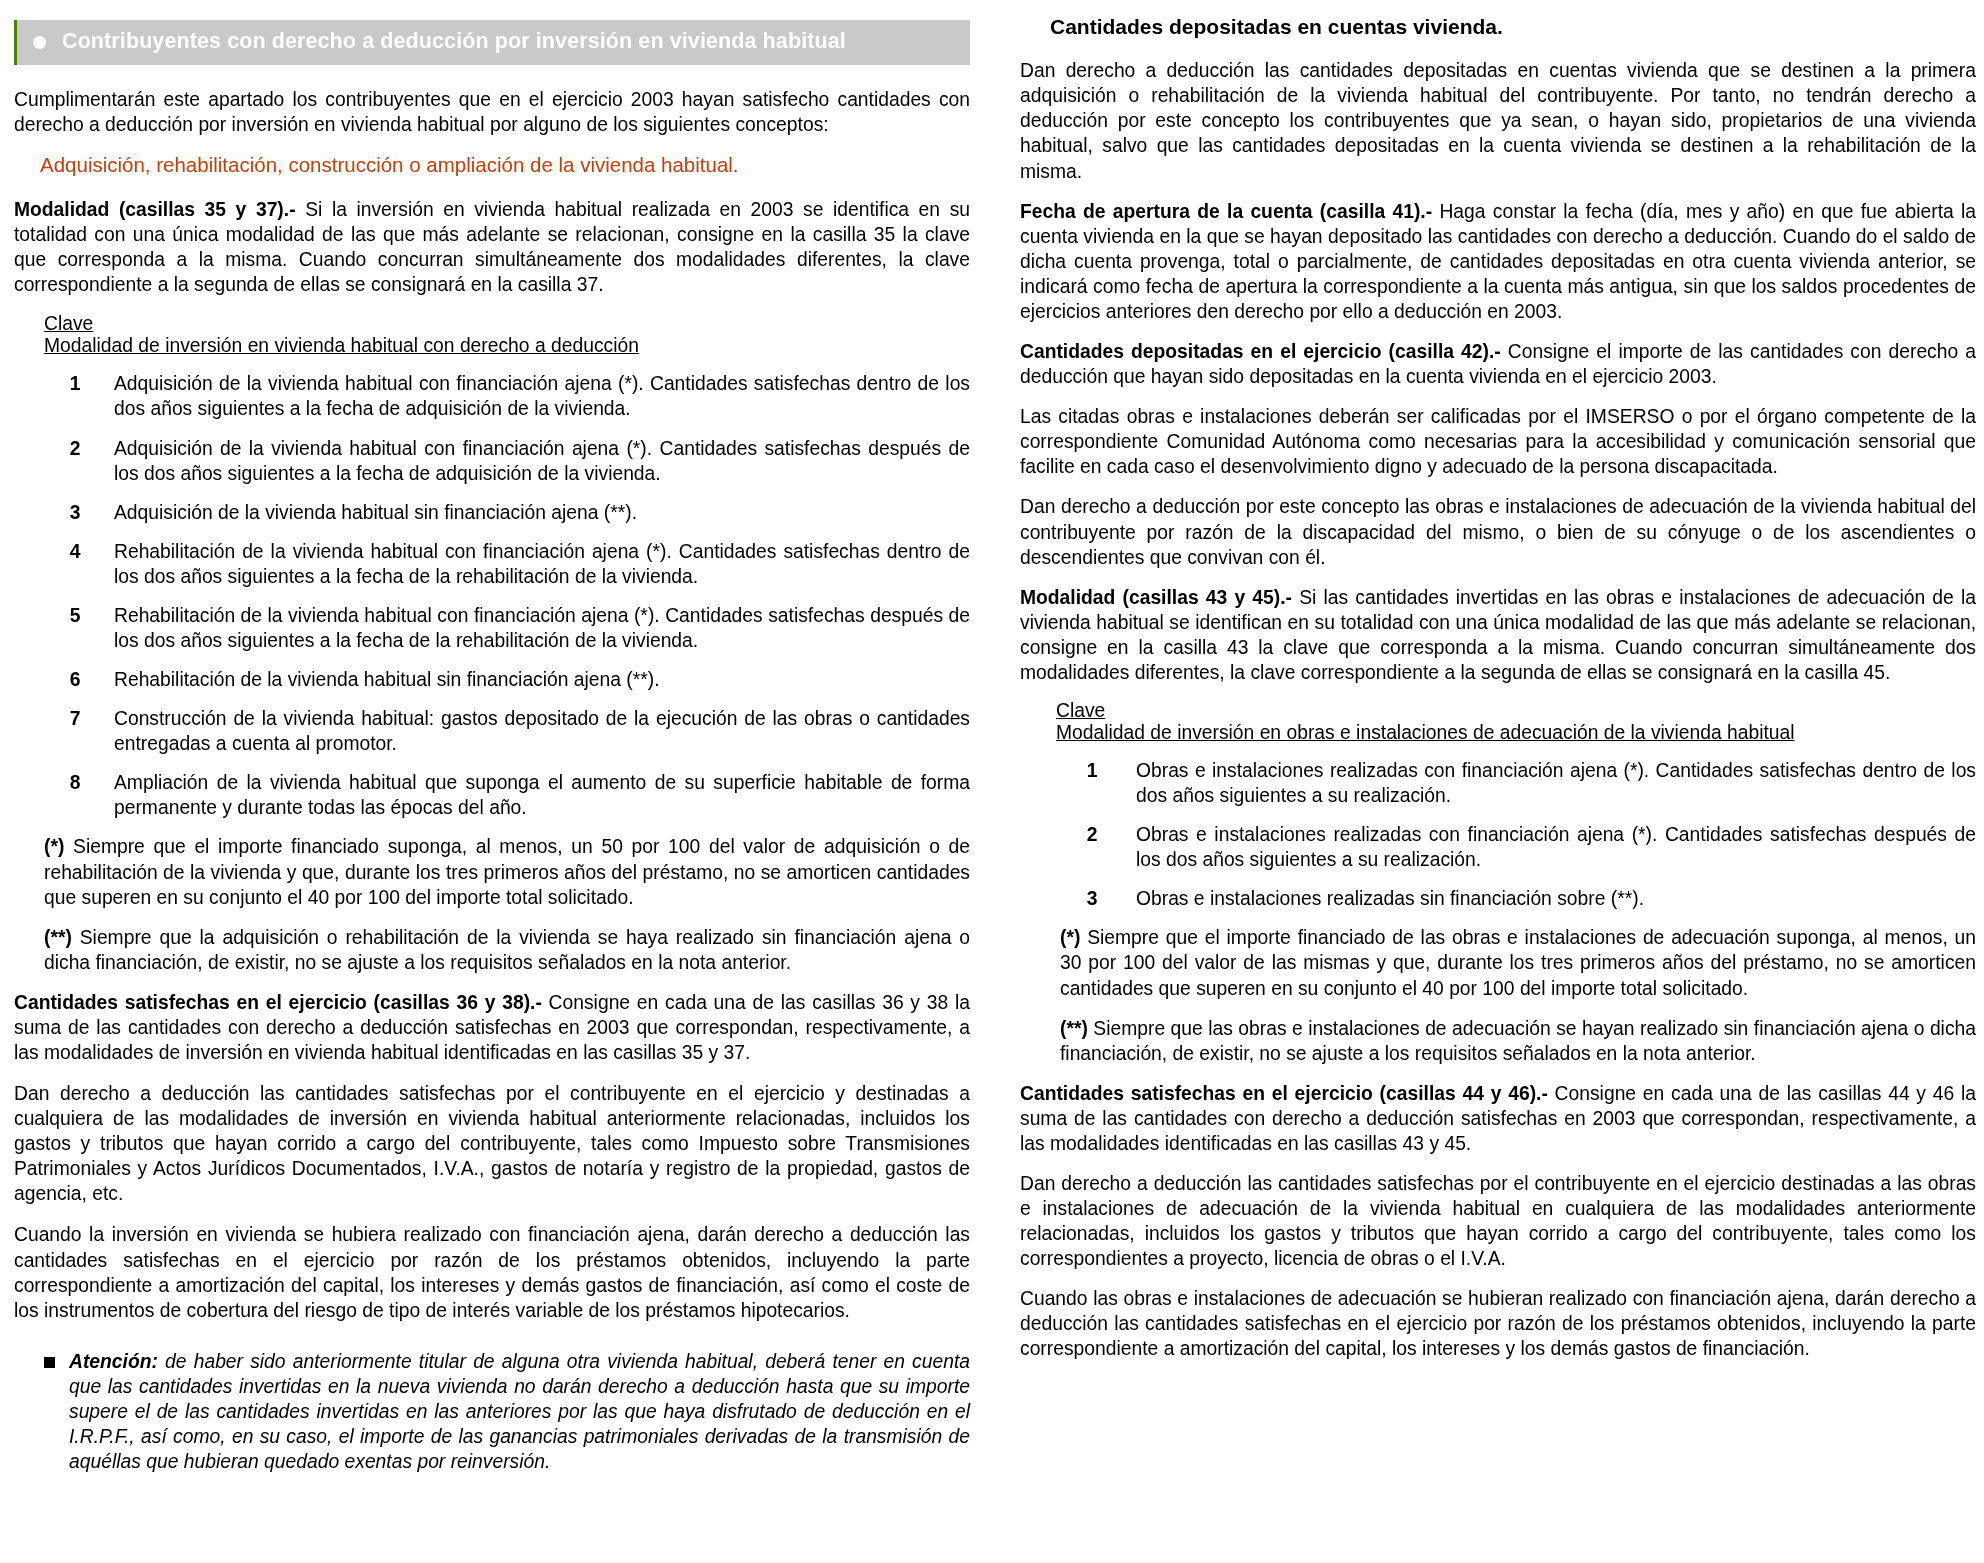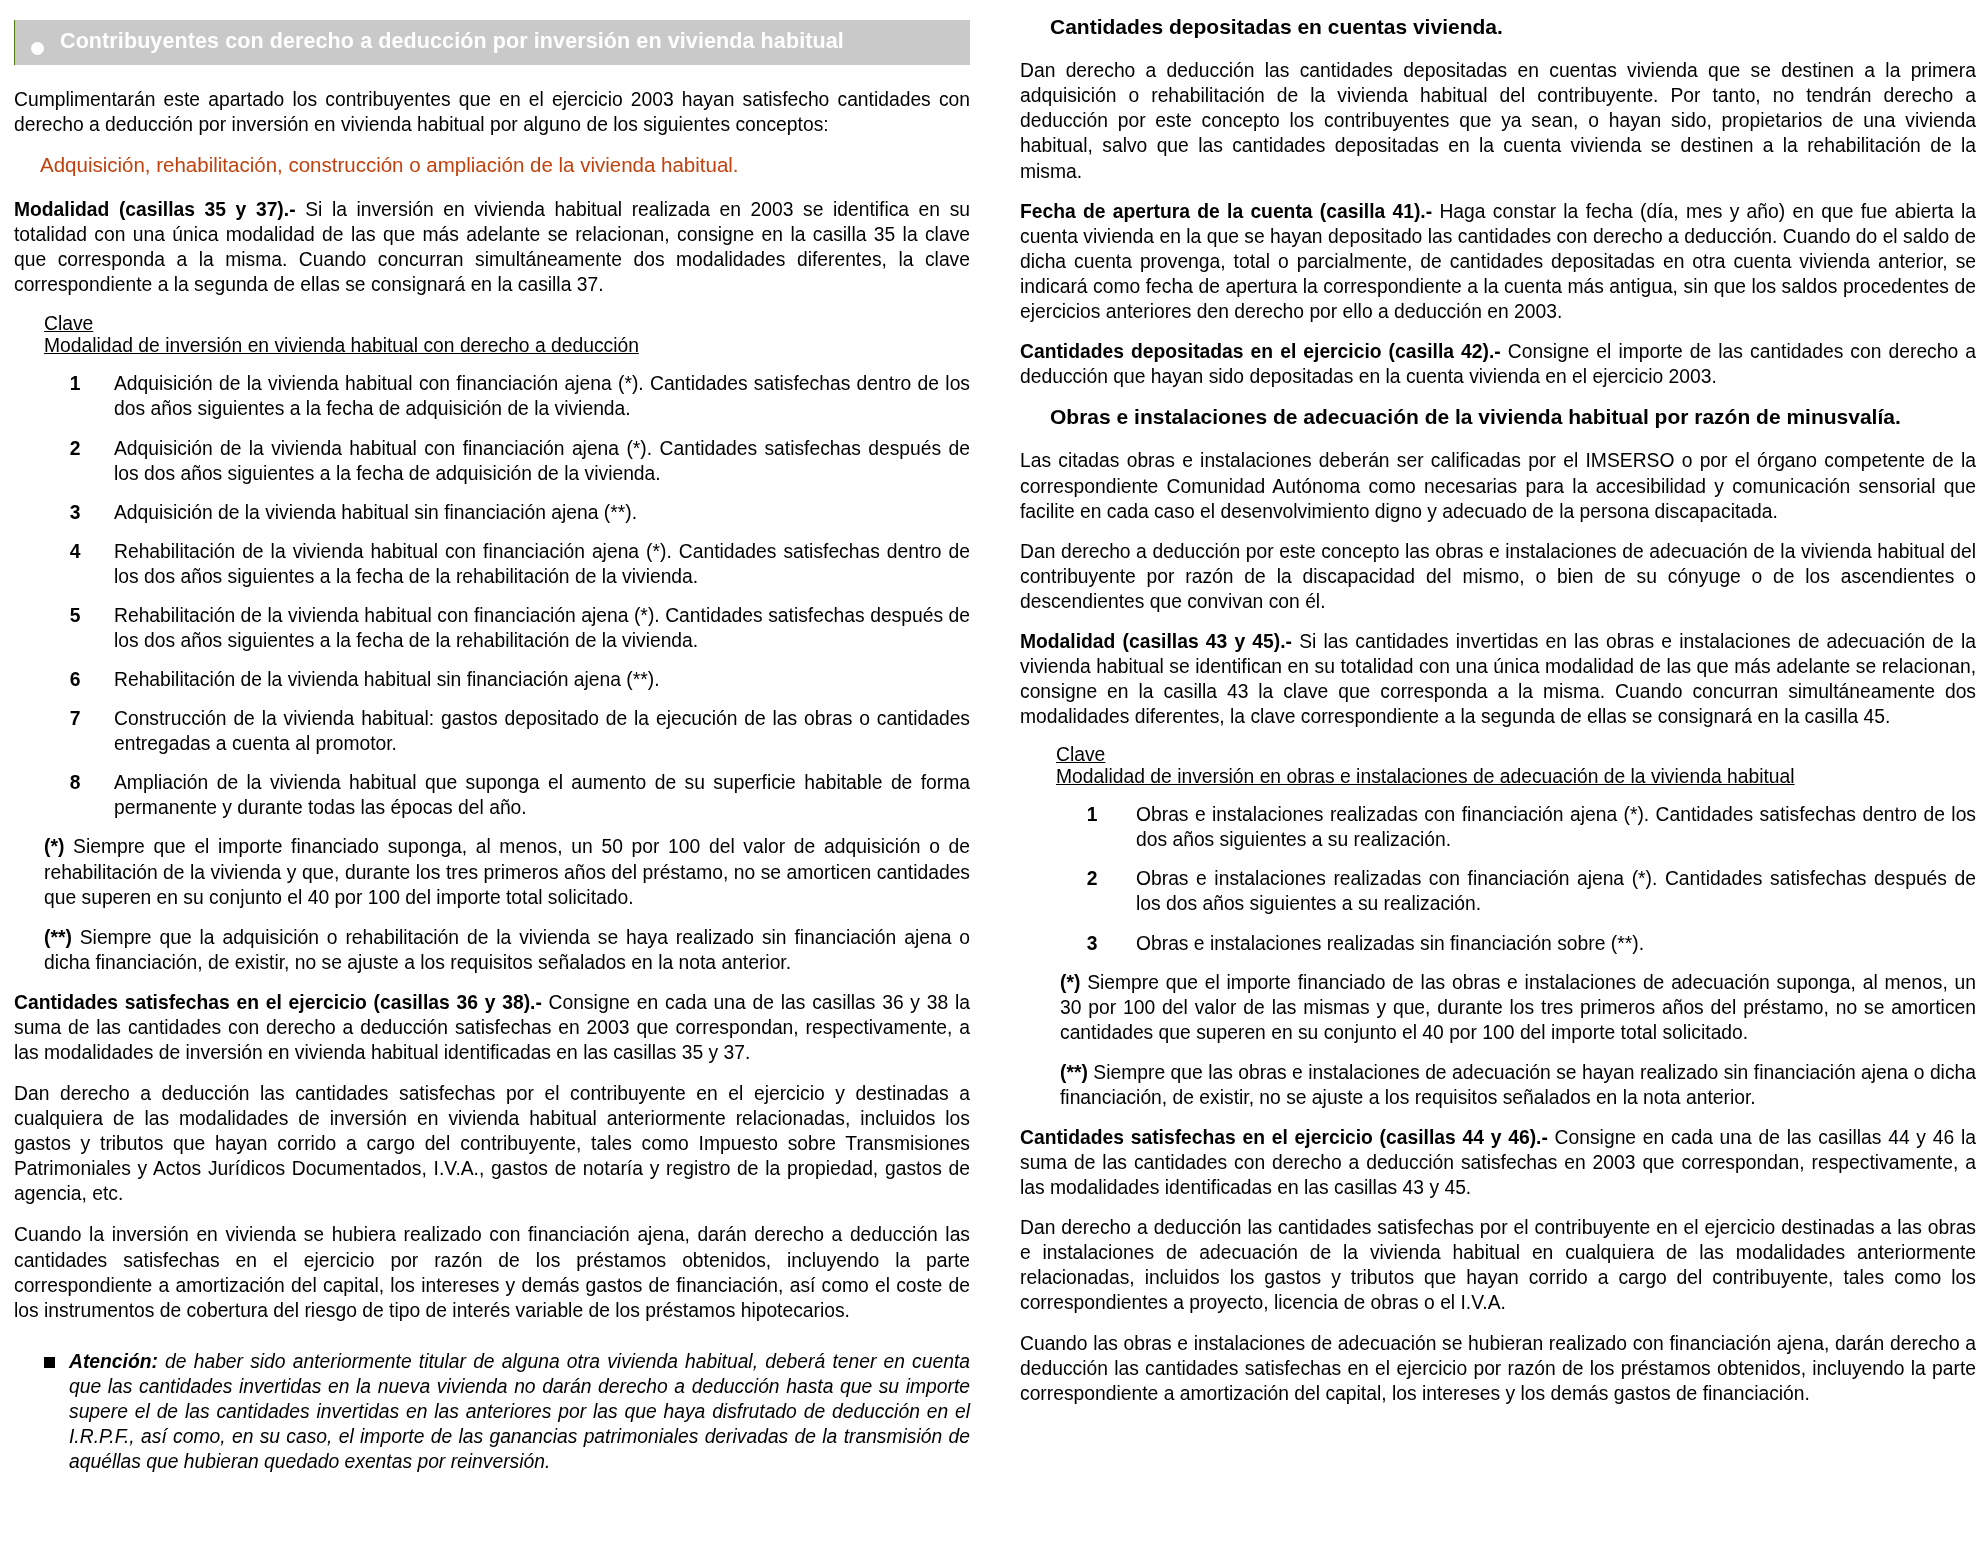--- a/index.html
+++ b/index.html
@@ -33,23 +33,23 @@
   }
   .col-right {
     width: 984px;
     box-sizing: border-box;
     padding: 4px 8px 0 20px;
   }
 
   
   .section-bar {
     display: flex;
-    align-items: flex-end;
+    align-items: flex-start;
     background: #c9c9c9;
-    border-left: 1px solid #4d7c0f;
+    border-left: 3px solid #4d7c0f;
     padding: 8px 10px 10px 10px;
     box-sizing: border-box;
     margin-bottom: 22px;
   }
   .section-bar .bullet {
     flex: 0 0 auto;
     width: 13px;
     height: 13px;
     border-radius: 50%;
     background: #ffffff;
@@ -239,21 +239,20 @@
 
       <h2 class="sub">Cantidades depositadas en cuentas vivienda.</h2>
 
       <p class="body">Dan derecho a deducción las cantidades depositadas en cuentas vivienda que se destinen a la primera adquisición o rehabilitación de la vivienda habitual del contribuyente. Por tanto, no tendrán derecho a deducción por este concepto los contribuyentes que ya sean, o hayan sido, propietarios de una vivienda habitual, salvo que las cantidades depositadas en la cuenta vivienda se destinen a la rehabilitación de la misma.</p>
 
 
       <p class="body"><b>Fecha de apertura de la cuenta (casilla 41).-</b><span> Haga constar la fecha (día, mes y año) en que fue abierta la cuenta vivienda en la que se hayan depositado las cantidades con derecho a deducción. Cuando do el saldo de dicha cuenta provenga, total o parcialmente, de cantidades depositadas en otra cuenta vivienda anterior, se indicará como fecha de apertura la correspondiente a la cuenta más antigua, sin que los saldos procedentes de ejercicios anteriores den derecho por ello a deducción en 2003.</span></p>
 
       <p class="body"><b>Cantidades depositadas en el ejercicio (casilla 42).-</b><span> Consigne el importe de las cantidades con derecho a deducción que hayan sido depositadas en la cuenta vivienda en el ejercicio 2003.</span></p>
 
-      <h2 class="sub indented">Obras e instalaciones de adecuación de la vivienda habitual por razón de minusvalía.</h2>
 
       <p class="body">Las citadas obras e instalaciones deberán ser calificadas por el IMSERSO o por el órgano competente de la correspondiente Comunidad Autónoma como necesarias para la accesibilidad y comunicación sensorial que facilite en cada caso el desenvolvimiento digno y adecuado de la persona discapacitada.</p>
 
       <p class="body">Dan derecho a deducción por este concepto las obras e instalaciones de adecuación de la vivienda habitual del contribuyente por razón de la discapacidad del mismo, o bien de su cónyuge o de los ascendientes o descendientes que convivan con él.</p>
 
       <p class="body"><b>Modalidad (casillas 43 y 45).-</b><span> Si las cantidades invertidas en las obras e instalaciones de adecuación de la vivienda habitual se identifican en su totalidad con una única modalidad de las que más adelante se relacionan, consigne en la casilla 43 la clave que corresponda a la misma. Cuando concurran simultáneamente dos modalidades diferentes, la clave correspondiente a la segunda de ellas se consignará en la casilla 45.</span></p>
 
       <div class="clave-head right">
         <span class="c1">Clave</span>
         <span class="c2">Modalidad de inversión en obras e instalaciones de adecuación de la vivienda habitual</span>

